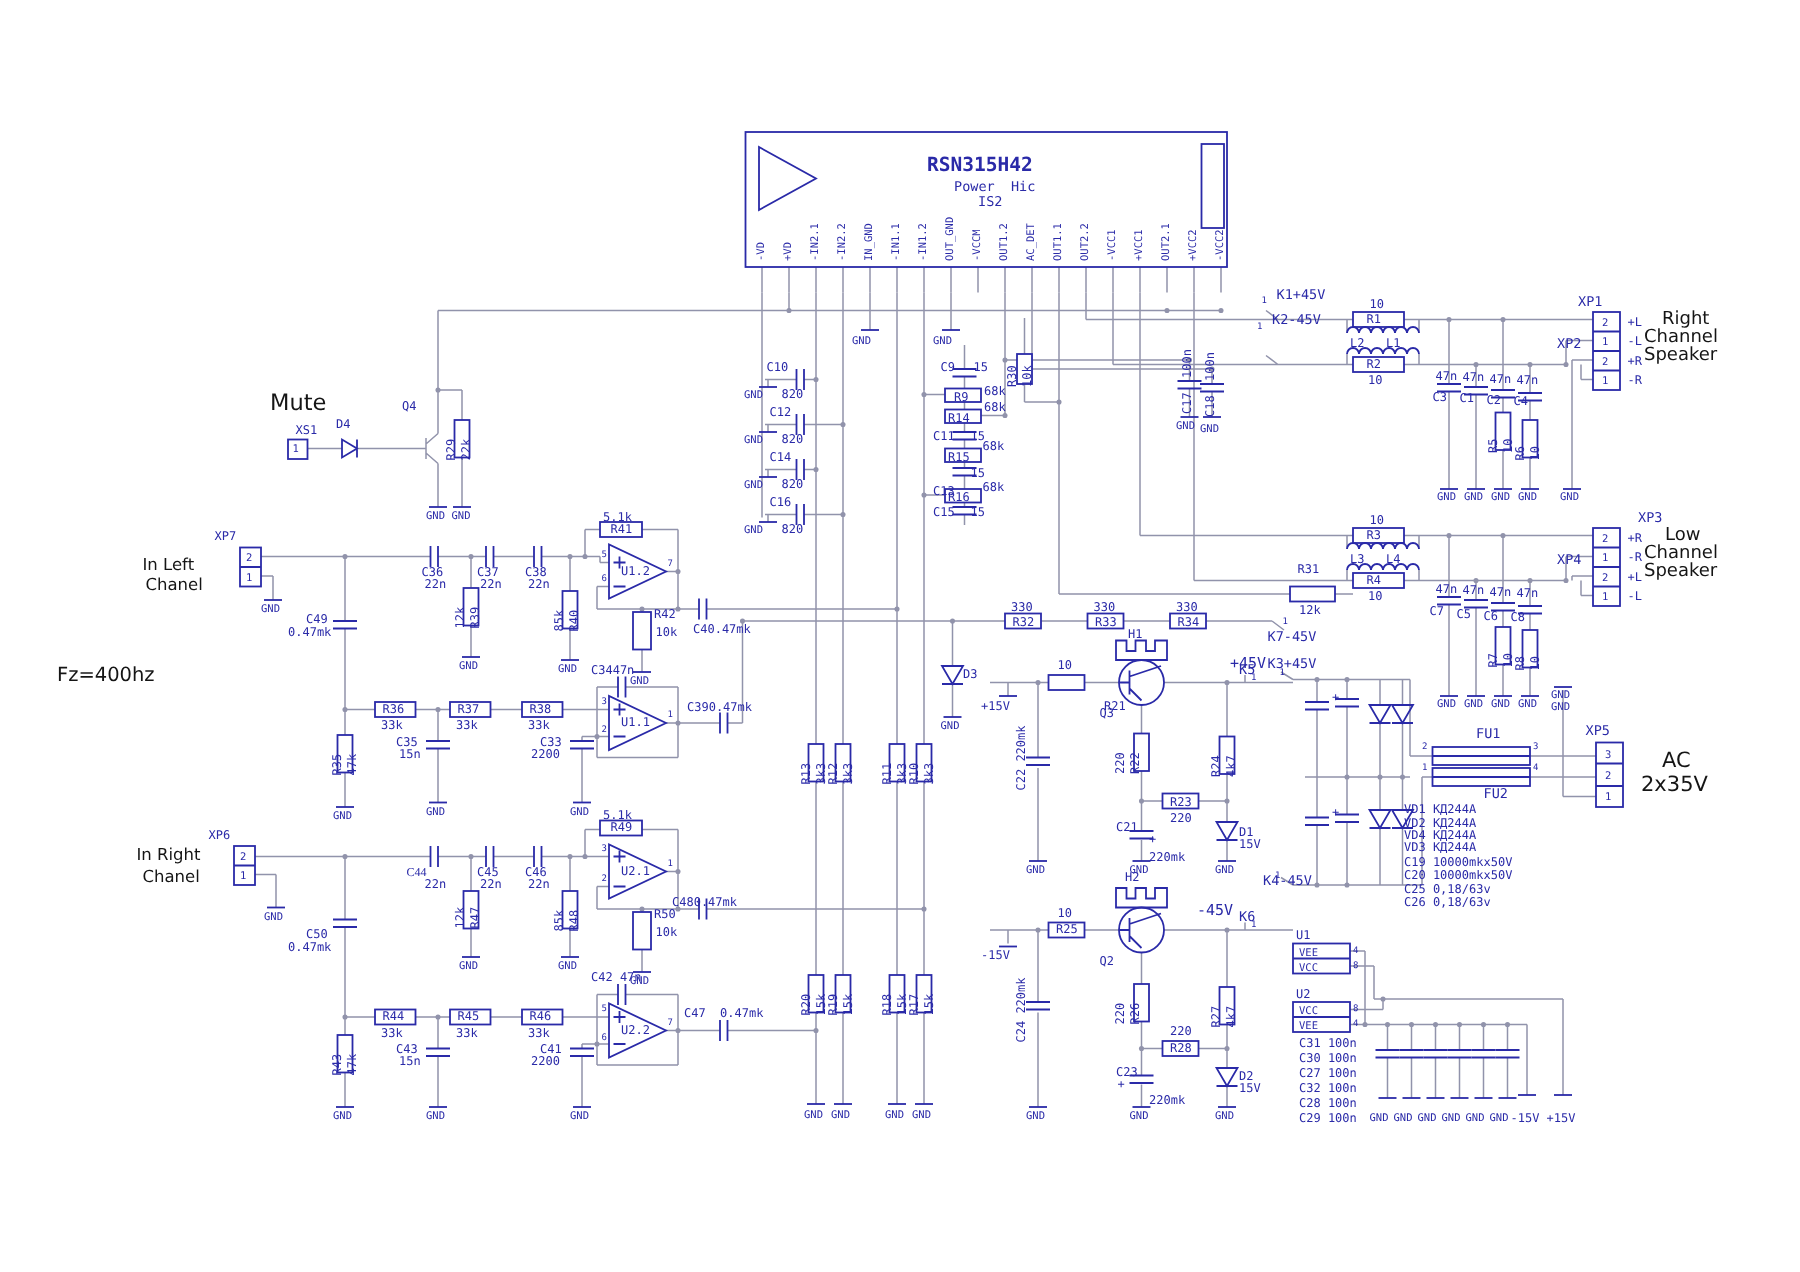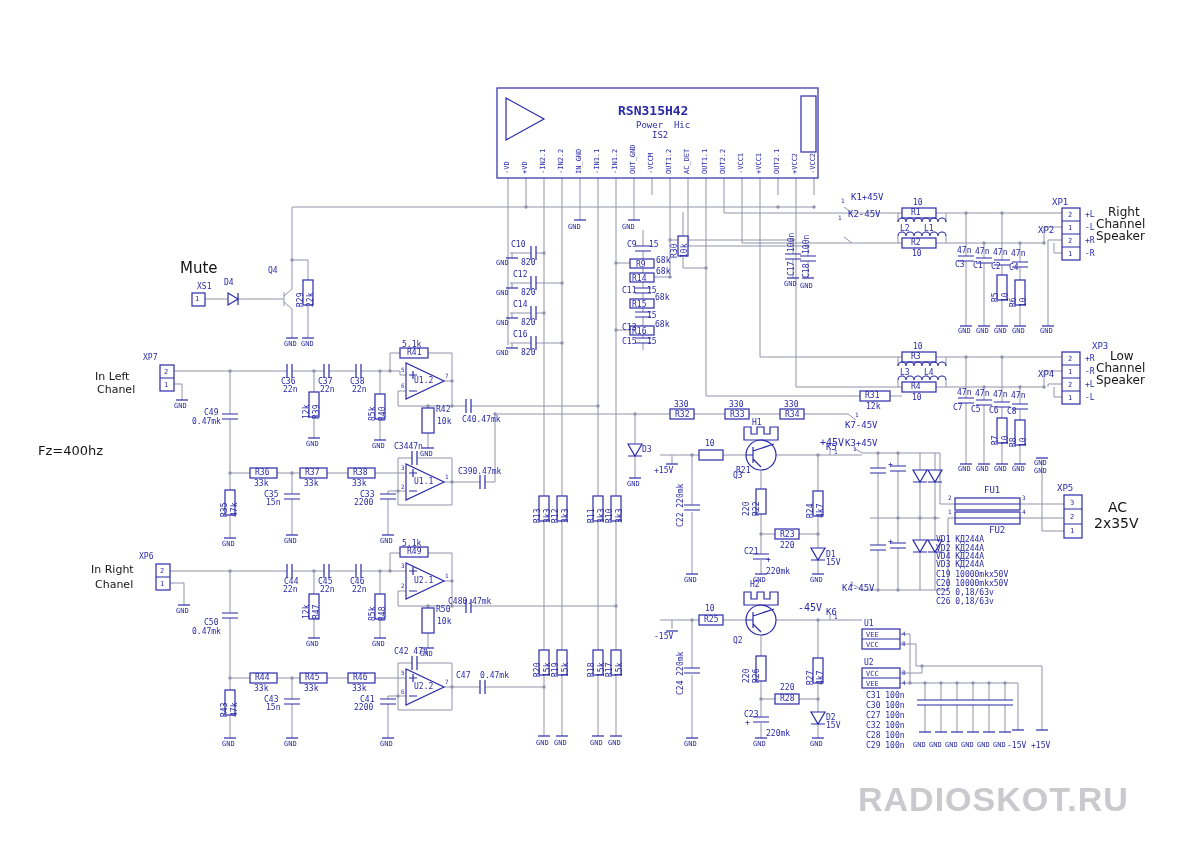--- a/index.html
+++ b/index.html
@@ -418,21 +418,21 @@
       <span class="lbl" style="left: 1085px; top: 394px; font-size: 8px;">-L</span>
       <span class="lbl ann" style="left: 1110px; top: 350px; font-size: 12px;">Low</span>
       <span class="lbl ann" style="left: 1096px; top: 362px; font-size: 12px;">Channel</span>
       <span class="lbl ann" style="left: 1096px; top: 374px; font-size: 12px;">Speaker</span>
       <span class="lbl" style="left: 958px; top: 466px; font-size: 7px;">GND</span>
       <span class="lbl" style="left: 976px; top: 466px; font-size: 7px;">GND</span>
       <span class="lbl" style="left: 994px; top: 466px; font-size: 7px;">GND</span>
       <span class="lbl" style="left: 1012px; top: 466px; font-size: 7px;">GND</span>
       <span class="lbl" style="left: 1034px; top: 460px; font-size: 7px;">GND</span>
       <span class="lbl" style="left: 1034px; top: 468px; font-size: 7px;">GND</span>
-      <span class="lbl" style="left: 865px; top: 392px; font-size: 8px;">R31</span>
+      <span class="lbl" style="left: 865px; top: 376px; font-size: 8px;">R31</span>
       <span class="lbl" style="left: 866px; top: 403px; font-size: 8px;">12k</span>
       <span class="lbl" style="left: 845px; top: 421px; font-size: 9px;">K7-45V</span>
       <span class="lbl" style="left: 845px; top: 439px; font-size: 9px;">K3+45V</span>
       <span class="lbl" style="left: 842px; top: 584px; font-size: 9px;">K4-45V</span>
       <span class="lbl" style="left: 855px; top: 412px; font-size: 6px;">1</span>
       <span class="lbl" style="left: 853px; top: 446px; font-size: 6px;">1</span>
       <span class="lbl" style="left: 850px; top: 581px; font-size: 6px;">1</span>
       <span class="lbl" style="left: 984px; top: 486px; font-size: 9px;">FU1</span>
       <span class="lbl" style="left: 989px; top: 526px; font-size: 9px;">FU2</span>
       <span class="lbl" style="left: 948px; top: 495px; font-size: 6px;">2</span>
@@ -578,21 +578,21 @@
       <span class="lbl" style="left: 445px; top: 474px; font-size: 6px;">1</span>
       <span class="lbl" style="left: 458px; top: 468px; font-size: 8px;">C390.47mk</span>
       <span class="lbl ann" style="left: 91px; top: 564px; font-size: 11px;">In Right</span>
       <span class="lbl ann" style="left: 95px; top: 579px; font-size: 11px;">Chanel</span>
       <span class="lbl" style="left: 139px; top: 553px; font-size: 8px;">XP6</span>
       <span class="lbl" style="left: 160px; top: 568px; font-size: 7px;">2</span>
       <span class="lbl" style="left: 160px; top: 581px; font-size: 7px;">1</span>
       <span class="lbl" style="left: 176px; top: 608px; font-size: 7px;">GND</span>
       <span class="lbl" style="left: 204px; top: 619px; font-size: 8px;">C50</span>
       <span class="lbl" style="left: 192px; top: 628px; font-size: 8px;">0.47mk</span>
-      <span class="lbl" style="left: 284px; top: 578px; font-size: 8px;">C44</span>
+      <span class="lbl" style="left: 271px; top: 578px; font-size: 8px; font-family: Liberation Serif, serif;">C44</span>
       <span class="lbl" style="left: 283px; top: 586px; font-size: 8px;">22n</span>
       <span class="lbl" style="left: 318px; top: 578px; font-size: 8px;">C45</span>
       <span class="lbl" style="left: 320px; top: 586px; font-size: 8px;">22n</span>
       <span class="lbl rot" style="left: 303px; top: 619px; font-size: 8px;">12k</span>
       <span class="lbl rot" style="left: 313px; top: 619px; font-size: 8px;">R47</span>
       <span class="lbl" style="left: 306px; top: 641px; font-size: 7px;">GND</span>
       <span class="lbl" style="left: 350px; top: 578px; font-size: 8px;">C46</span>
       <span class="lbl" style="left: 352px; top: 586px; font-size: 8px;">22n</span>
       <span class="lbl rot" style="left: 369px; top: 621px; font-size: 8px;">85k</span>
       <span class="lbl rot" style="left: 379px; top: 621px; font-size: 8px;">R48</span>
@@ -697,14 +697,13 @@
       <span class="lbl" style="left: 780px; top: 695px; font-size: 8px;">R28</span>
       <span class="lbl" style="left: 744px; top: 711px; font-size: 8px;">C23</span>
       <span class="lbl" style="left: 745px; top: 719px; font-size: 8px;">+</span>
       <span class="lbl" style="left: 766px; top: 730px; font-size: 8px;">220mk</span>
       <span class="lbl" style="left: 826px; top: 714px; font-size: 8px;">D2</span>
       <span class="lbl" style="left: 826px; top: 722px; font-size: 8px;">15V</span>
       <span class="lbl" style="left: 684px; top: 741px; font-size: 7px;">GND</span>
       <span class="lbl" style="left: 753px; top: 741px; font-size: 7px;">GND</span>
       <span class="lbl" style="left: 810px; top: 741px; font-size: 7px;">GND</span>
     </div>
-<div id="watermark">RADIOSKOT.RU</div>
 </div>
 
 </body></html>

